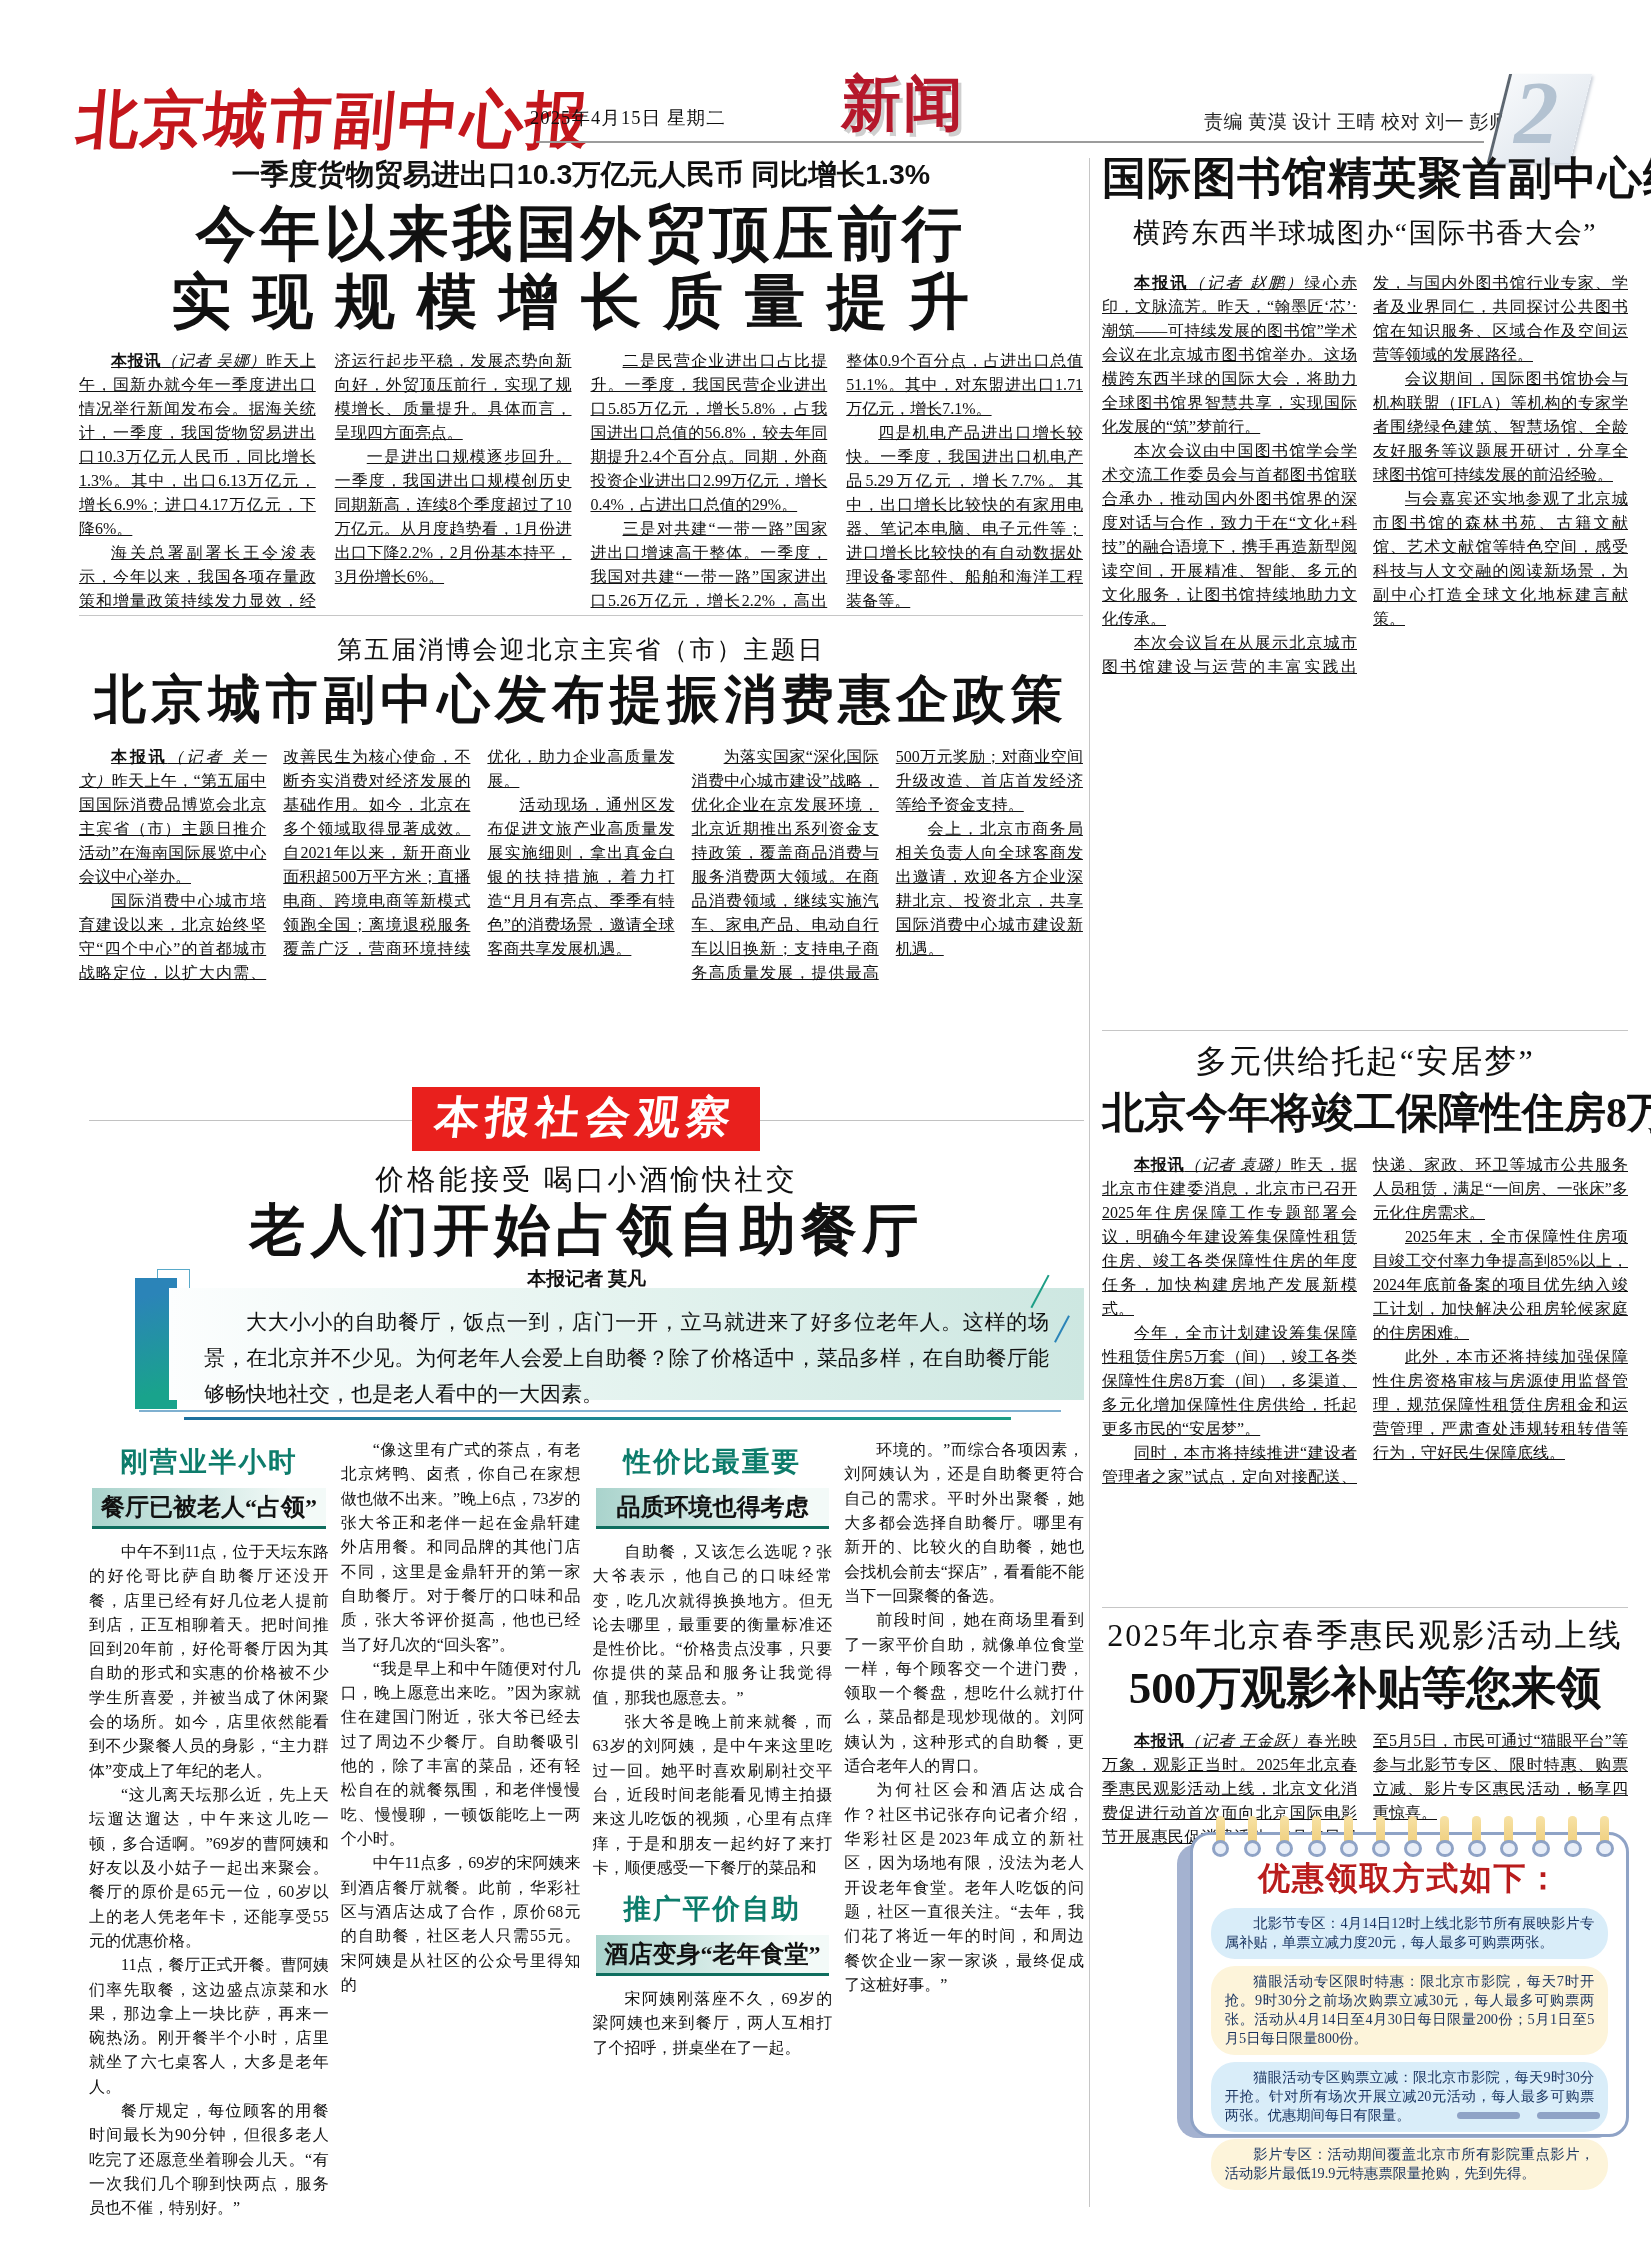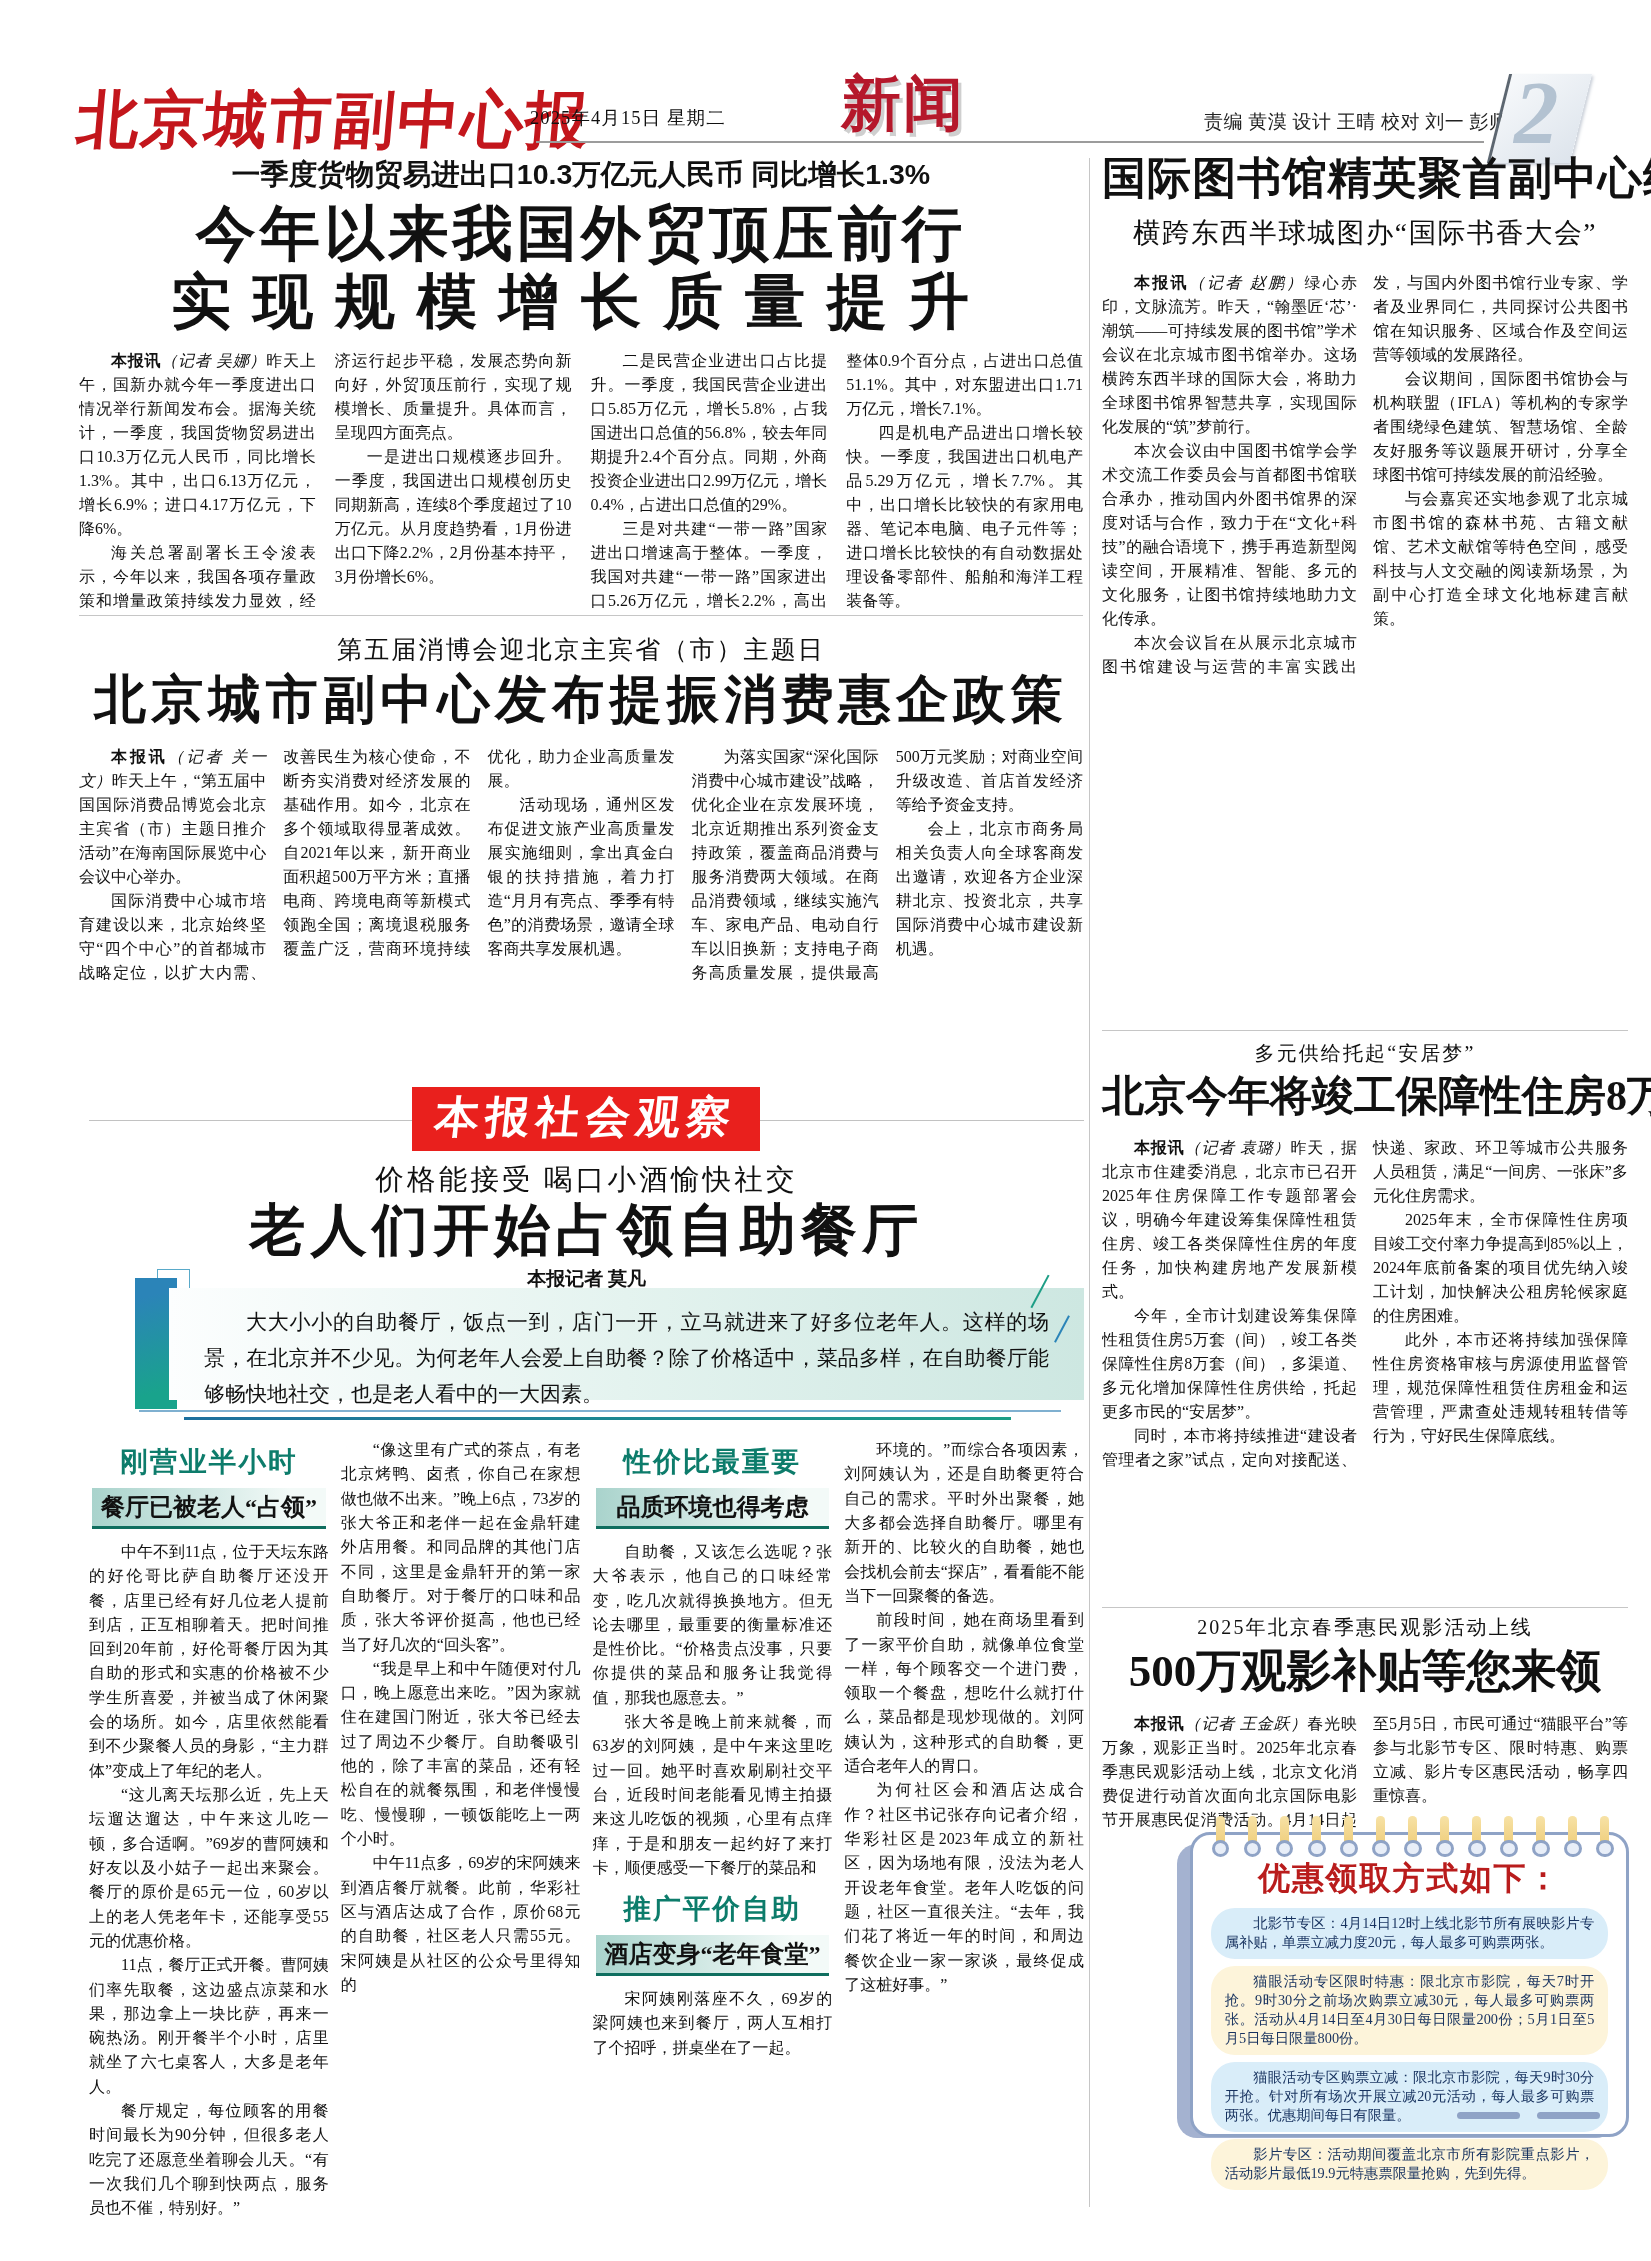--- a/index.html
+++ b/index.html
@@ -19,21 +19,21 @@
   .pagenum-box{left:1498px;top:74px;width:80px;height:89px;background:linear-gradient(135deg,#f7f9fb,#dde4ec);
             border-left:3.2px solid #5c6670;transform:skewX(-14deg);box-shadow:2.1px 2.1px 3.2px #c9cfd8;}
   .pagenum{left:1514px;top:68px;font-size:89px;font-weight:bold;color:#b3c2d1;
             font-style:italic;line-height:1;}
   
   .vline{left:1089px;top:158px;width:1.1px;height:2049px;background:#c6c6c6;}
   .hline{height:1.1px;background:#c6c6c6;}
   
   .kicker-sans{font-family:"Liberation Sans","DejaVu Sans",sans-serif;font-weight:bold;}
   .hl{font-weight:bold;line-height:1.12;white-space:nowrap;}
-  .bodytxt{font-size:16px;line-height:1.5;text-align:justify;overflow:hidden;}
+  .bodytxt{font-size:16px;line-height:1.5;text-align:justify;overflow:hidden;text-decoration:underline;}
   .bodytxt p{margin:0;text-indent:2em;}
   .bodytxt .lede b{font-family:"Liberation Sans","DejaVu Sans",sans-serif;}
   .bodytxt .rep{font-style:italic;}
   
   .feat{left:89px;top:1087px;width:995px;height:1141px;}
   .feat-line{position:absolute;left:0;top:33px;width:995px;height:1.1px;background:#c2c2c2;}
   .banner{position:absolute;left:323px;top:0;width:348px;height:64px;background:#e9201d;}
   .banner span{display:block;text-align:center;line-height:62px;font-size:44px;font-weight:bold;
             color:#fff;letter-spacing:6.3px;transform:skewX(-6deg);}
   .feat-kicker{position:absolute;left:0;top:74px;width:100%;font-size:28.5px;letter-spacing:3.2px;}
@@ -53,21 +53,21 @@
   .feat-cols{position:absolute;left:0;top:351px;width:995px;height:782px;display:flex;gap:12px;}
   .fcol{flex:1;overflow:hidden;font-size:16px;line-height:1.52;text-align:justify;}
   .fcol p{margin:0;text-indent:2em;}
   .sec{margin:3.2px 3.2px 10.6px 3.2px;}
   .sec-title{text-align:center;font-size:27.5px;font-weight:bold;color:#0d7c6b;letter-spacing:2.1px;
             font-family:"Liberation Sans","DejaVu Sans",sans-serif;}
   .sec-sub{margin-top:5.3px;height:38px;line-height:38px;text-align:center;font-size:24px;font-weight:bold;
             background:linear-gradient(90deg,#a9d3cc,#f3faf8 85%);border-bottom:3.2px solid #0f6e5f;}
   .sec-mid{margin-top:8px;}
   
-  .r-kicker{font-size:20px;letter-spacing:2.1px;}
+  .r-kicker{font-size:32px;letter-spacing:2.1px;}
   
   .notewrap{left:1190px;top:1832px;width:439px;height:305px;}
   .note-shadow{position:absolute;left:-12.7px;top:11.6px;width:439px;height:294px;background:#a4b2d0;border-radius:20px;}
   .notebox{position:absolute;left:0;top:0;width:439px;height:305px;background:#fff;
             border:3.7px solid #8fa3c6;border-radius:20px;box-sizing:border-box;}
   .pins{position:absolute;left:23px;top:-19px;width:393px;display:flex;justify-content:space-between;}
   .pin{position:relative;width:8.5px;height:39px;background:linear-gradient(#f7e2a6,#ecc76e);
        border-radius:4.2px;}
   .pin::after{content:"";position:absolute;bottom:-2.1px;left:-4.2px;width:11.6px;height:11.6px;
        border:3.2px solid #8fa3c6;border-radius:50%;background:#e8eef8;}

